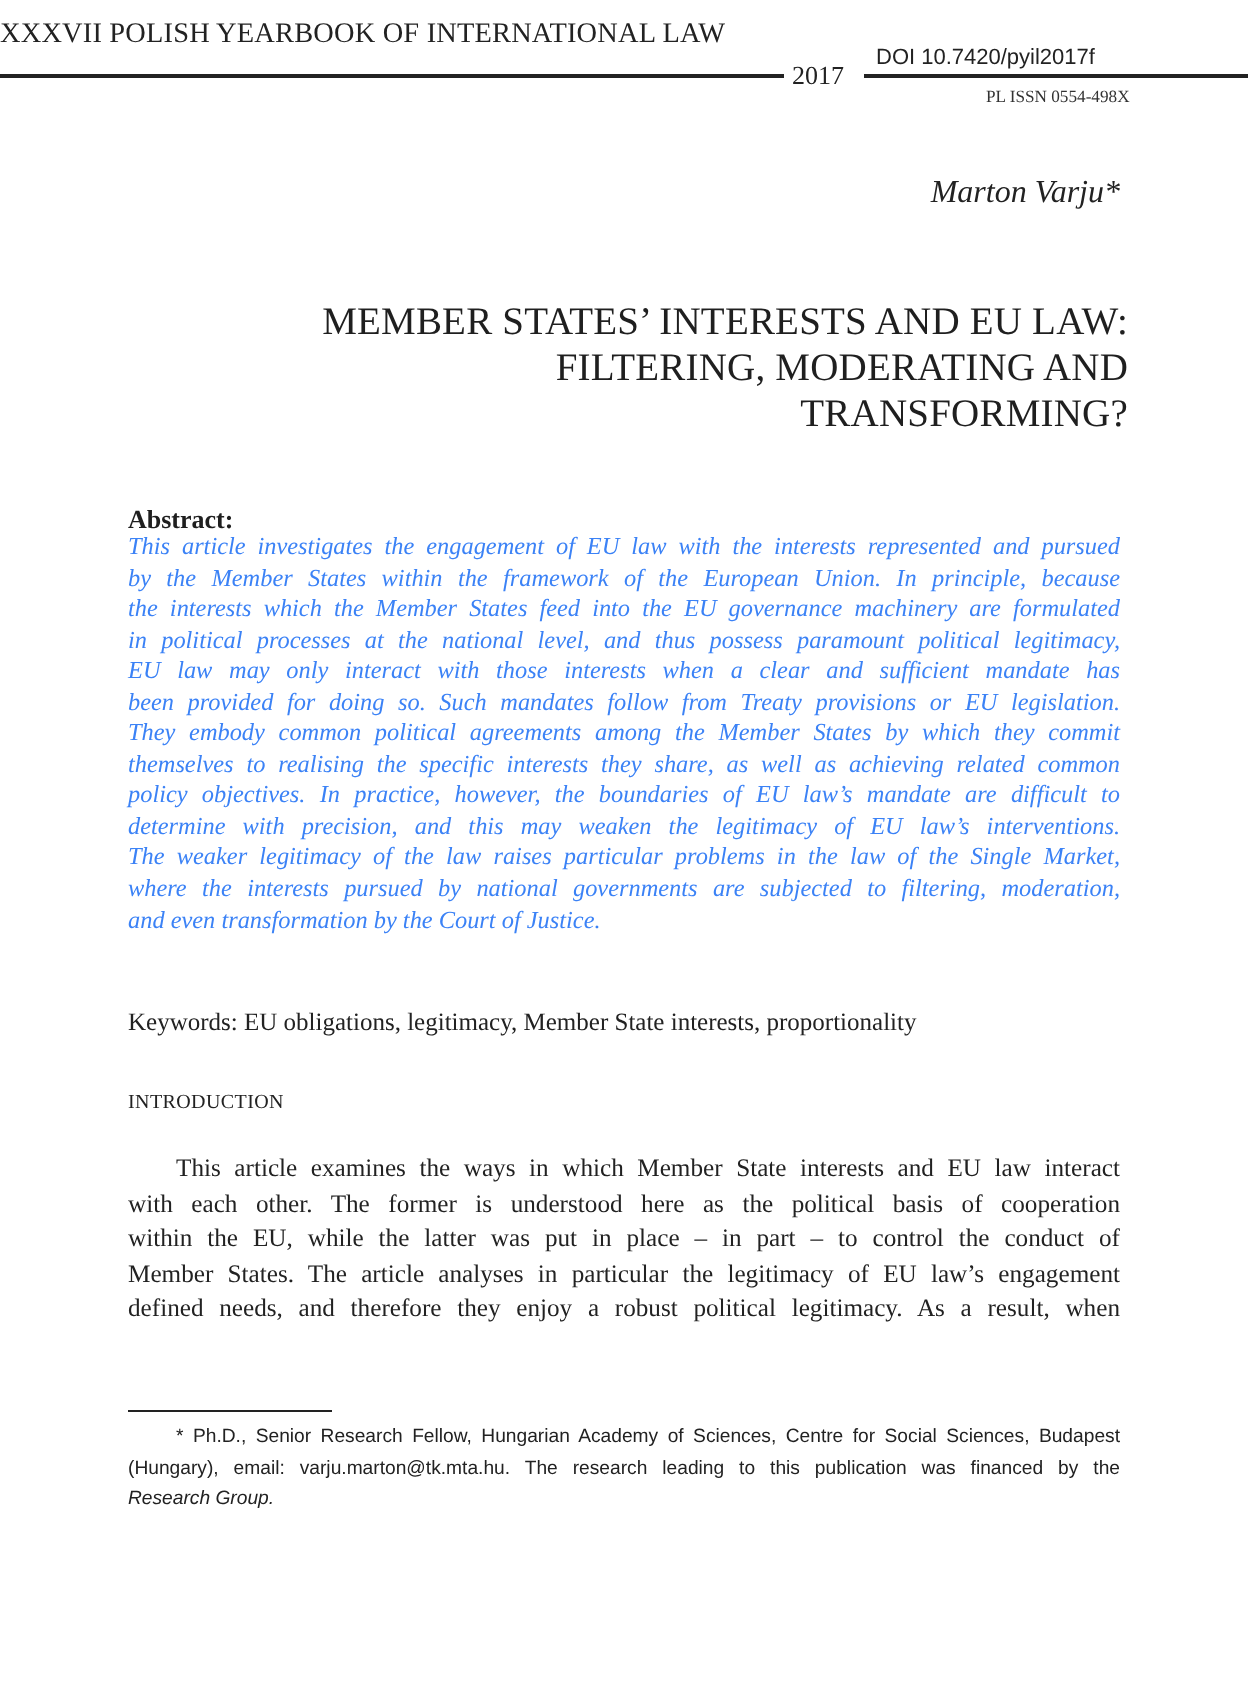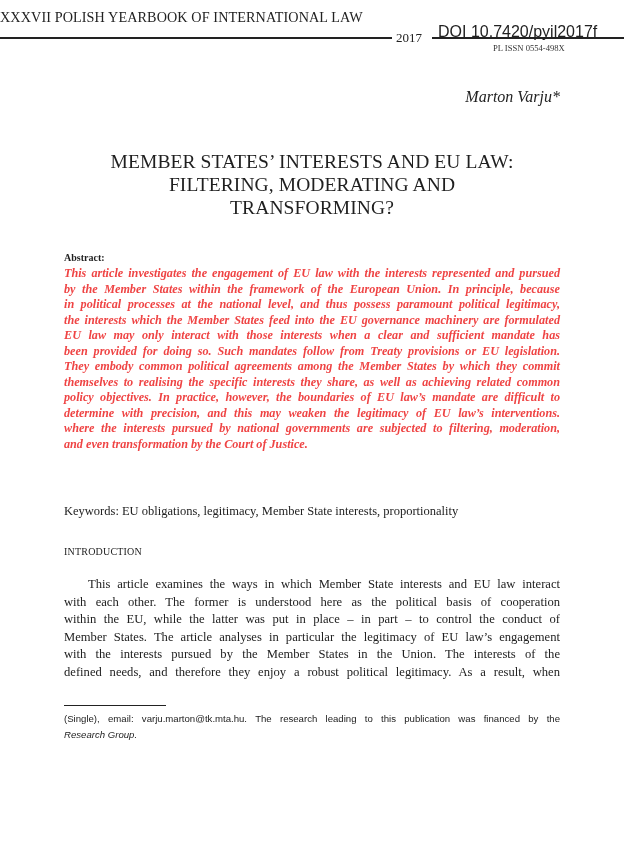--- a/index.html
+++ b/index.html
@@ -14,47 +14,47 @@
     #journal-title {
       left: 0; top: 9px; width: 433px; 
       font-size: 14.2px; letter-spacing: 0.1px; color: #222;
       white-space: nowrap;
     }
     #rule-left { left: 0; top: 37px; width: 392px; height: 2px; background: #222; }
     #year { left: 396px; top: 30px; font-size: 13px; color: #222; }
     #rule-right { left: 432px; top: 37px; width: 192px; height: 2px; background: #222; }
     #doi {
       left: 438px; top: 23px; font-family: "Liberation Sans", "DejaVu Sans", sans-serif;
-      font-size: 16px; color: #222; white-space: nowrap;
+      font-size: 11px; color: #222; white-space: nowrap;
     }
     #issn {
       left: 493px; top: 43px; font-family: Liberation Serif, serif;
       font-size: 8.6px; color: #333; white-space: nowrap;
     }
 
     
     #author {
       right: 64px; top: 88px; font-style: italic; font-size: 16px; color: #222;
       white-space: nowrap;
     }
 
     
     #title {
-      left: 60px; width: 504px; top: 150px; text-align: center;
+      left: 60px; width: 504px; top: 150px; text-align: right;
       font-size: 19.5px; line-height: 23px; color: #1f1f1f; letter-spacing: 0.1px;
     }
     #title div { white-space: nowrap; }
 
     
     #abstract-label {
-      left: 64px; top: 252px; font-weight: bold; font-size: 10px; color: #1f1f1f;
+      left: 64px; top: 252px; font-weight: bold; font-size: 13px; color: #1f1f1f;
     }
     #abstract-body {
       left: 64px; top: 266px; width: 496px;
-      font-style: italic; font-size: 12.2px; line-height: 15.55px; color: #ef4444; font-weight: bold;
+      font-style: italic; font-size: 12.2px; line-height: 15.55px; color: #3b82f6;
     }
     #abstract-body div { white-space: nowrap; text-align: justify; text-align-last: justify; }
     #abstract-body div.last { text-align-last: left; }
 
     
     #keywords {
       left: 64px; top: 504px; font-size: 12.5px; color: #222; white-space: nowrap;
     }
 
     
@@ -96,41 +96,42 @@
 <div class="abs" id="title">
   <div>MEMBER STATES’ INTERESTS AND EU LAW:</div>
   <div>FILTERING, MODERATING AND</div>
   <div>TRANSFORMING?</div>
 </div>
 
 <div class="abs" id="abstract-label">Abstract:</div>
 <div class="abs" id="abstract-body">
   <div>This article investigates the engagement of EU law with the interests represented and pursued</div>
   <div>by the Member States within the framework of the European Union. In principle, because</div>
+  <div>the interests which the Member States feed into the EU governance machinery are formulated</div>
   <div>in political processes at the national level, and thus possess paramount political legitimacy,</div>
-  <div>the interests which the Member States feed into the EU governance machinery are formulated</div>
   <div>EU law may only interact with those interests when a clear and sufficient mandate has</div>
   <div>been provided for doing so. Such mandates follow from Treaty provisions or EU legislation.</div>
   <div>They embody common political agreements among the Member States by which they commit</div>
   <div>themselves to realising the specific interests they share, as well as achieving related common</div>
   <div>policy objectives. In practice, however, the boundaries of EU law’s mandate are difficult to</div>
   <div>determine with precision, and this may weaken the legitimacy of EU law’s interventions.</div>
+  <div>The weaker legitimacy of the law raises particular problems in the law of the Single Market,</div>
   <div>where the interests pursued by national governments are subjected to filtering, moderation,</div>
   <div class="last">and even transformation by the Court of Justice.</div>
 </div>
 
 <div class="abs" id="keywords">Keywords: EU obligations, legitimacy, Member State interests, proportionality</div>
 
 <div class="abs" id="intro-heading">INTRODUCTION</div>
 <div class="abs" id="body-text">
   <div class="indent">This article examines the ways in which Member State interests and EU law interact</div>
   <div>with each other. The former is understood here as the political basis of cooperation</div>
   <div>within the EU, while the latter was put in place – in part – to control the conduct of</div>
   <div>Member States. The article analyses in particular the legitimacy of EU law’s engagement</div>
-  <div>with the interests pursued by the Member States in the Union. The interests of the</div>
   <div>defined needs, and therefore they enjoy a robust political legitimacy. As a result, when</div>
 </div>
 
 <div class="abs" id="footnote-rule"></div>
 <div class="abs" id="footnote">
-  <div>(Single), email: varju.marton@tk.mta.hu. The research leading to this publication was financed by the</div>
+  <div class="indent">* Ph.D., Senior Research Fellow, Hungarian Academy of Sciences, Centre for Social Sciences, Budapest</div>
+  <div>(Hungary), email: varju.marton@tk.mta.hu. The research leading to this publication was financed by the</div>
   <div class="last">Research Group.</div>
 </div>
 
 </body></html>

